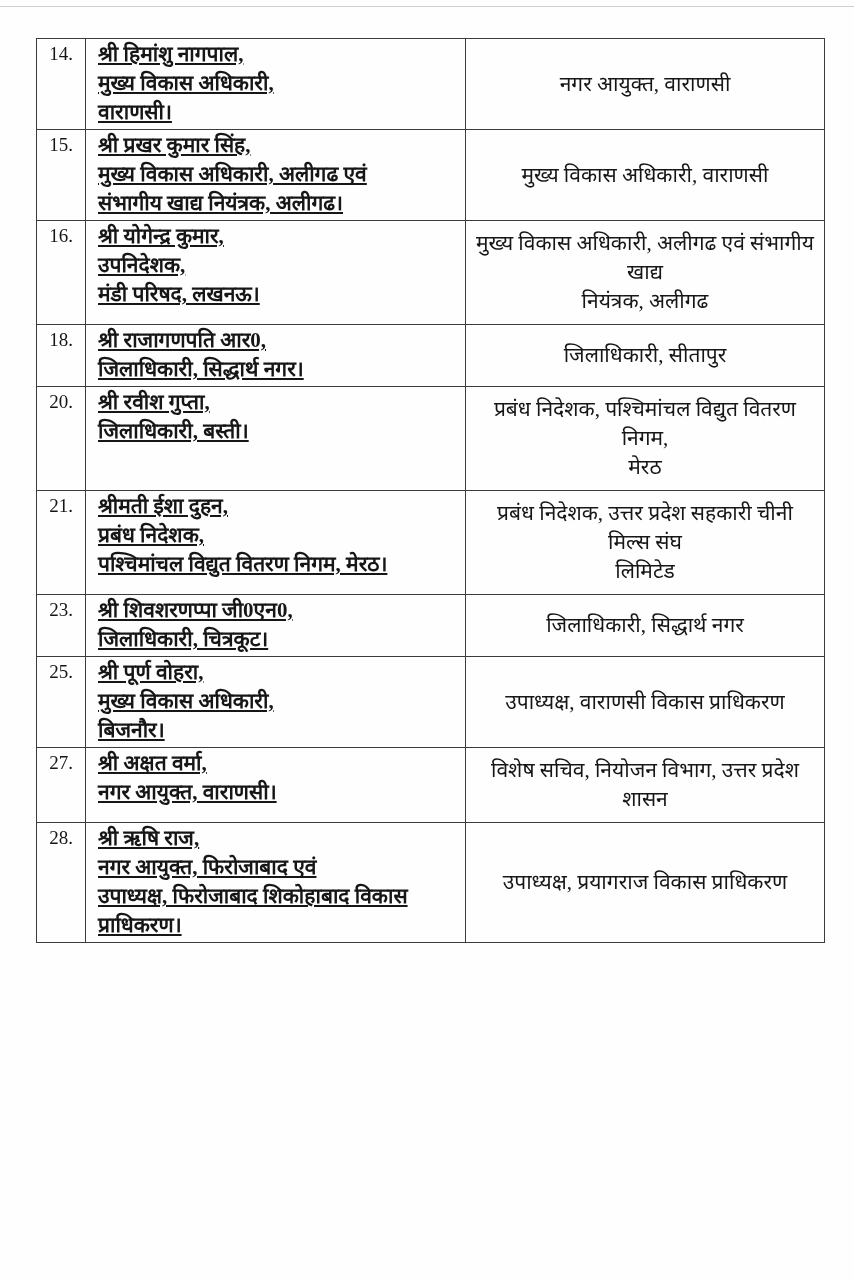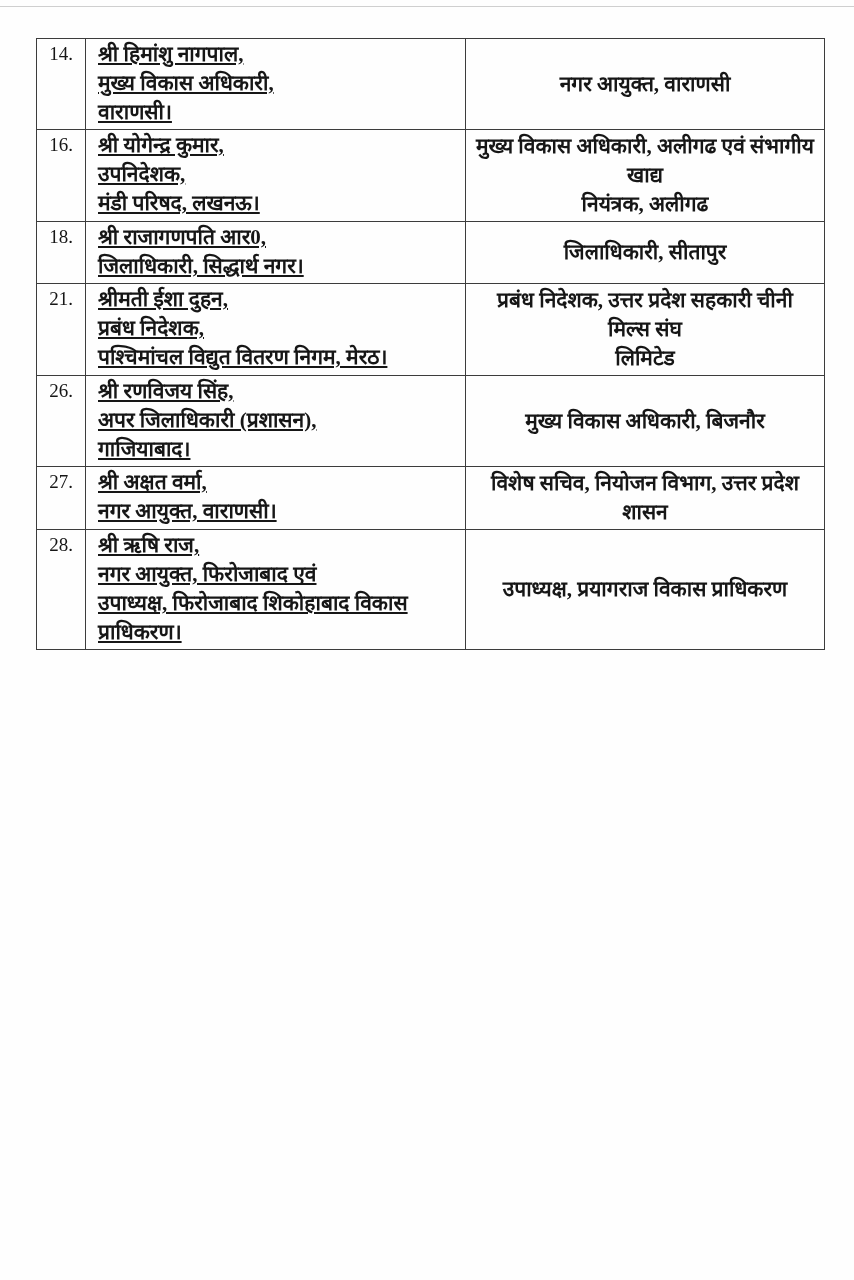--- a/index.html
+++ b/index.html
@@ -54,23 +54,23 @@
     font-weight: 600;
     line-height: 29px;
     padding: 1px 6px 2px 12px;
     white-space: pre-line;
     text-decoration: underline;
   }
   td.posting {
     vertical-align: middle;
     text-align: center;
     font-size: 21px;
-    font-weight: 700;
+    font-weight: 400;
     line-height: 29px;
-    padding: 2px 10px;
+    padding: 8px 10px;
     white-space: pre-line;
   }
 </style>
 </head>
 <body>
 
 <div class="page">
   <div class="top-remnant"></div>
 
   <table class="transfer-table">
@@ -81,47 +81,67 @@
     </colgroup>
     <tbody>
       <tr class="h3">
         <td class="sno">14.</td>
         <td class="officer">श्री हिमांशु नागपाल,
 मुख्य विकास अधिकारी,
 वाराणसी।</td>
         <td class="posting">नगर आयुक्त, वाराणसी</td>
       </tr>
       <tr class="h3">
+        <td class="sno">15.</td>
+        <td class="officer">श्री प्रखर कुमार सिंह,
+मुख्य विकास अधिकारी, अलीगढ एवं
+संभागीय खाद्य नियंत्रक, अलीगढ।</td>
+        <td class="posting">मुख्य विकास अधिकारी, वाराणसी</td>
+      </tr>
+      <tr class="h3">
         <td class="sno">16.</td>
         <td class="officer">श्री योगेन्द्र कुमार,
 उपनिदेशक,
 मंडी परिषद, लखनऊ।</td>
         <td class="posting">मुख्य विकास अधिकारी, अलीगढ एवं संभागीय खाद्य
 नियंत्रक, अलीगढ</td>
       </tr>
       <tr class="h2">
         <td class="sno">18.</td>
         <td class="officer">श्री राजागणपति आर0,
 जिलाधिकारी, सिद्धार्थ नगर।</td>
         <td class="posting">जिलाधिकारी, सीतापुर</td>
       </tr>
+      <tr class="h2">
+        <td class="sno">20.</td>
+        <td class="officer">श्री रवीश गुप्ता,
+जिलाधिकारी, बस्ती।</td>
+        <td class="posting">प्रबंध निदेशक, पश्चिमांचल विद्युत वितरण निगम,
+मेरठ</td>
+      </tr>
       <tr class="h3">
         <td class="sno">21.</td>
         <td class="officer">श्रीमती ईशा दुहन,
 प्रबंध निदेशक,
 पश्चिमांचल विद्युत वितरण निगम, मेरठ।</td>
         <td class="posting">प्रबंध निदेशक, उत्तर प्रदेश सहकारी चीनी मिल्स संघ
 लिमिटेड</td>
       </tr>
+      <tr class="h2">
+        <td class="sno">23.</td>
+        <td class="officer">श्री शिवशरणप्पा जी0एन0,
+जिलाधिकारी, चित्रकूट।</td>
+        <td class="posting">जिलाधिकारी, सिद्धार्थ नगर</td>
+      </tr>
       <tr class="h3">
-        <td class="sno">26.</td>
-        <td class="officer">श्री रणविजय सिंह,
-अपर जिलाधिकारी (प्रशासन),
-गाजियाबाद।</td>
-        <td class="posting">मुख्य विकास अधिकारी, बिजनौर</td>
+        <td class="sno">25.</td>
+        <td class="officer">श्री पूर्ण वोहरा,
+मुख्य विकास अधिकारी,
+बिजनौर।</td>
+        <td class="posting">उपाध्यक्ष, वाराणसी विकास प्राधिकरण</td>
       </tr>
       <tr class="h2">
         <td class="sno">27.</td>
         <td class="officer">श्री अक्षत वर्मा,
 नगर आयुक्त, वाराणसी।</td>
         <td class="posting">विशेष सचिव, नियोजन विभाग, उत्तर प्रदेश शासन</td>
       </tr>
       <tr class="h3">
         <td class="sno">28.</td>
         <td class="officer">श्री ऋषि राज,

